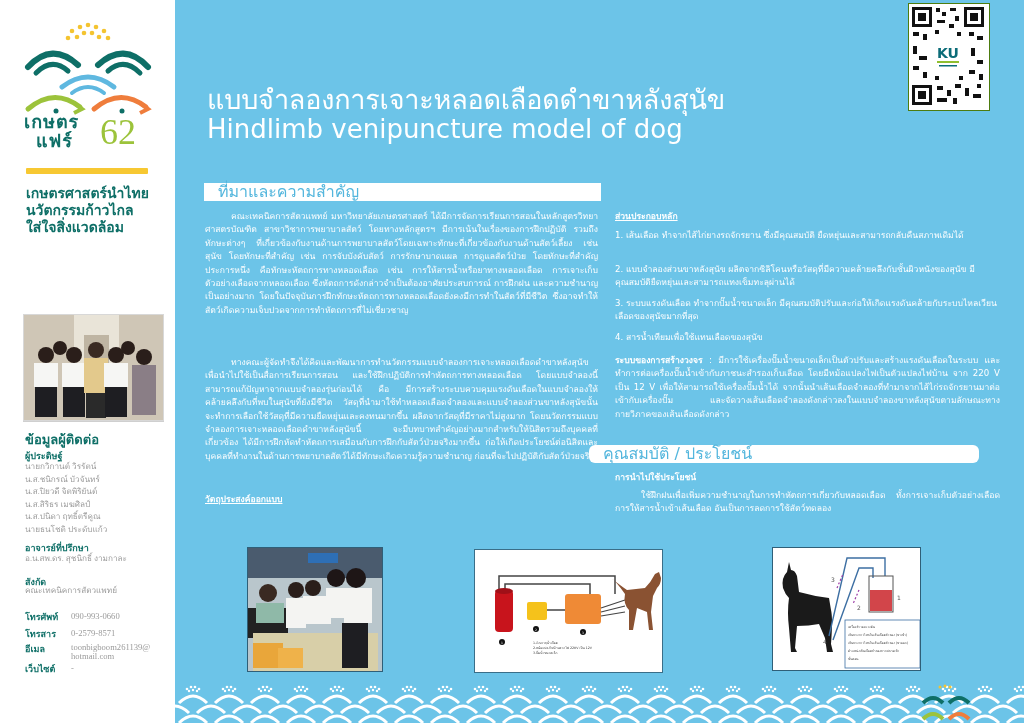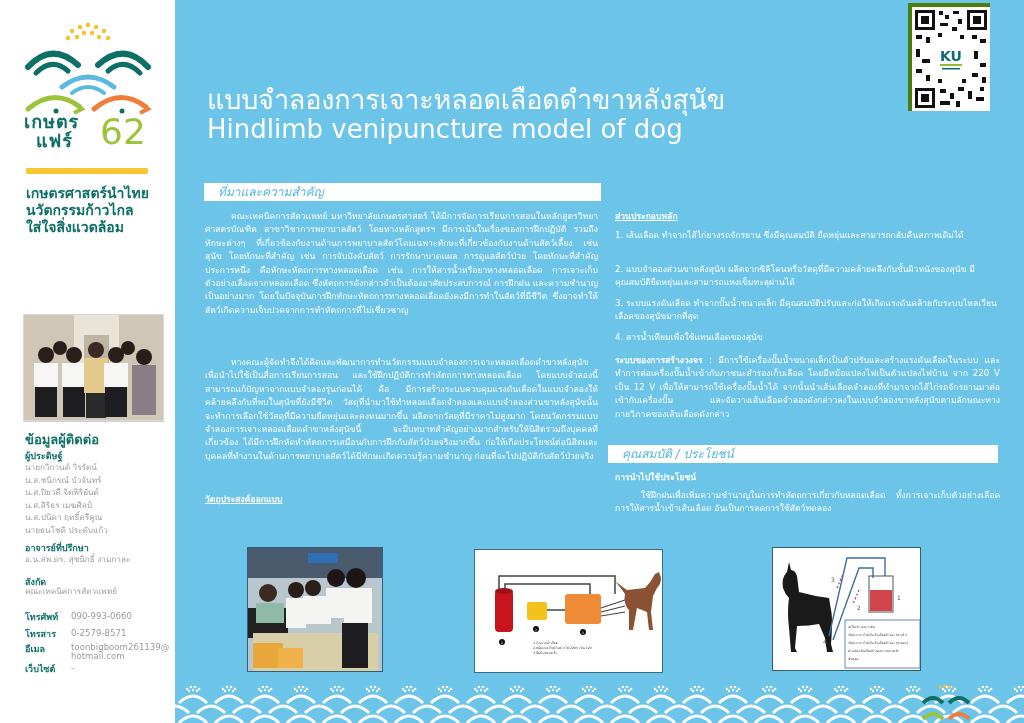--- a/index.html
+++ b/index.html
@@ -1,39 +1,39 @@
 <!DOCTYPE html>
 <html><head>
 <meta charset="utf-8">
 <style>
   * { box-sizing: border-box; margin: 0; padding: 0; }
   html, body { width: 1024px; height: 723px; overflow: hidden; }
   body { position: relative; font-family: "DejaVu Sans", sans-serif; background: #ffffff; }
 
   
-  #sidebar { position: absolute; left: 0; top: 0; width: 155px; height: 723px; background: #ffffff; }
+  #sidebar { position: absolute; left: 0; top: 0; width: 155px; height: 723px; background: #ffffff; font-family: Liberation Serif, serif; }
   #logo { position: absolute; left: 22px; top: 15px; width: 132px; height: 140px; }
   #logo-bar { position: absolute; left: 26px; top: 168px; width: 122px; height: 6px; background: #f7c832; border-radius: 1px; }
   #slogan { position: absolute; left: 26px; top: 185px; width: 145px; color: #0e6f67; font-weight: bold; font-size: 14px; line-height: 17px; }
   #team-photo { position: absolute; left: 23px; top: 314px; width: 141px; height: 107px; border: 1px solid #d8d8d8; background: #d6d0c6; overflow: hidden; }
   #sb-sep { position: absolute; left: 23px; top: 421px; width: 141px; height: 1px; background: #cfcfcf; }
   #contact-heading { position: absolute; left: 25px; top: 429px; color: #0e6f67; font-weight: bold; font-size: 13px; }
   .sb-label { position: absolute; left: 25px; color: #0e6f67; font-weight: bold; font-size: 9px; }
   .sb-text { position: absolute; left: 25px; color: #9a9a9a; font-size: 8.2px; line-height: 12.6px; }
   .sb-key { position: absolute; left: 25px; color: #0e6f67; font-weight: bold; font-size: 9px; }
   .sb-val { position: absolute; left: 71px; color: #9a9a9a; font-size: 8.6px; line-height: 9px; }
 
   
   #main { position: absolute; left: 175px; top: 0; width: 849px; height: 723px; background: #6cc4e8; overflow: hidden; }
   #title-th { position: absolute; left: 32px; top: 78px; color: #ffffff; font-size: 27px; letter-spacing: -0.2px; text-align: center; }
   #title-en { position: absolute; left: 32px; top: 114px; color: #ffffff; font-size: 26px; }
-  #qr { position: absolute; left: 733px; top: 3px; width: 82px; height: 108px; background: #ffffff; border: 4px solid #4d7c0f; }
+  #qr { position: absolute; left: 733px; top: 3px; width: 82px; height: 108px; background: #ffffff; border: 1px solid #4d7c0f; }
   #qr svg { display: block; }
 
-  .sec-header { position: absolute; background: #ffffff; height: 18px; color: #53b6dd; font-size: 12px; line-height: 18px; padding-left: 14px; font-style: italic; }
+  .sec-header { position: absolute; background: #ffffff; height: 18px; color: #53b6dd; font-size: 16px; line-height: 18px; padding-left: 14px; }
   .body-text { position: absolute; color: #ffffff; font-size: 8.6px; line-height: 13.4px; text-align: justify; }
   .body-text.indent { text-indent: 26px; }
   .sub-head { position: absolute; color: #ffffff; font-size: 8.6px; font-weight: bold; }
   .sub-head.u { text-decoration: underline; }
   .list-item { position: absolute; color: #ffffff; font-size: 8.6px; line-height: 13.4px; }
   .strong-inline { font-weight: bold; }
 
   .img-box { position: absolute; background: #ffffff; border: 1px solid #3a6e88; overflow: hidden; }
 
   #footer-pattern { position: absolute; left: 0; top: 683px; width: 849px; height: 40px; }
@@ -204,21 +204,21 @@
   <div class="body-text indent" style="left:30px;top:356px;width:393px;">ทางคณะผู้จัดทำจึงได้คิดและพัฒนาการทำนวัตกรรมแบบจำลองการเจาะหลอดเลือดดำขาหลังสุนัข เพื่อนำไปใช้เป็นสื่อการเรียนการสอน และใช้ฝึกปฏิบัติการทำหัตถการทางหลอดเลือด โดยแบบจำลองนี้สามารถแก้ปัญหาจากแบบจำลองรุ่นก่อนได้ คือ มีการสร้างระบบควบคุมแรงดันเลือดในแบบจำลองให้คล้ายคลึงกับที่พบในสุนัขที่ยังมีชีวิต วัสดุที่นำมาใช้ทำหลอดเลือดจำลองและแบบจำลองส่วนขาหลังสุนัขนั้น จะทำการเลือกใช้วัสดุที่มีความยืดหยุ่นและคงทนมากขึ้น ผลิตจากวัสดุที่มีราคาไม่สูงมาก โดยนวัตกรรมแบบจำลองการเจาะหลอดเลือดดำขาหลังสุนัขนี้ จะมีบทบาทสำคัญอย่างมากสำหรับให้นิสิตรวมถึงบุคคลที่เกี่ยวข้อง ได้มีการฝึกหัดทำหัตถการเสมือนกับการฝึกกับสัตว์ป่วยจริงมากขึ้น ก่อให้เกิดประโยชน์ต่อนิสิตและบุคคลที่ทำงานในด้านการพยาบาลสัตว์ได้มีทักษะเกิดความรู้ความชำนาญ ก่อนที่จะไปปฏิบัติกับสัตว์ป่วยจริง</div>
   <div class="sub-head u" style="left:30px;top:492px;">วัตถุประสงค์ออกแบบ</div>
 
   <div class="sub-head u" style="left:440px;top:209px;">ส่วนประกอบหลัก</div>
   <div class="list-item" style="left:440px;top:229px;width:385px;">1.  เส้นเลือด ทำจากไส้ไก่ยางรถจักรยาน ซึ่งมีคุณสมบัติ ยืดหยุ่นและสามารถกลับคืนสภาพเดิมได้</div>
   <div class="list-item" style="left:440px;top:263px;width:385px;">2.  แบบจำลองส่วนขาหลังสุนัข ผลิตจากซิลิโคนหรือวัสดุที่มีความคล้ายคลึงกับชั้นผิวหนังของสุนัข มีคุณสมบัติยืดหยุ่นและสามารถแทงเข็มทะลุผ่านได้</div>
   <div class="list-item" style="left:440px;top:297px;width:385px;">3.  ระบบแรงดันเลือด ทำจากปั๊มน้ำขนาดเล็ก มีคุณสมบัติปรับและก่อให้เกิดแรงดันคล้ายกับระบบไหลเวียนเลือดของสุนัขมากที่สุด</div>
   <div class="list-item" style="left:440px;top:331px;width:385px;">4.  สารน้ำเทียมเพื่อใช้แทนเลือดของสุนัข</div>
   <div class="body-text" style="left:440px;top:354px;width:385px;"><span class="strong-inline">ระบบของการสร้างวงจร</span><span> : มีการใช้เครื่องปั๊มน้ำขนาดเล็กเป็นตัวปรับและสร้างแรงดันเลือดในระบบ และทำการต่อเครื่องปั๊มน้ำเข้ากับภาชนะสำรองเก็บเลือด โดยมีหม้อแปลงไฟเป็นตัวแปลงไฟบ้าน จาก 220 V เป็น 12 V เพื่อให้สามารถใช้เครื่องปั๊มน้ำได้ จากนั้นนำเส้นเลือดจำลองที่ทำมาจากไส้ไก่รถจักรยานมาต่อเข้ากับเครื่องปั๊ม และจัดวางเส้นเลือดจำลองดังกล่าวลงในแบบจำลองขาหลังสุนัขตามลักษณะทางกายวิภาคของเส้นเลือดดังกล่าว</span></div>
 
-  <div class="sec-header" style="left:433px;top:445px;width:390px;">คุณสมบัติ / ประโยชน์</div>
+  <div class="sec-header" style="left:414px;top:445px;width:390px;border-radius:6px;">คุณสมบัติ / ประโยชน์</div>
   <div class="sub-head" style="left:440px;top:470px;">การนำไปใช้ประโยชน์</div>
   <div class="body-text indent" style="left:440px;top:489px;width:385px;">ใช้ฝึกฝนเพื่อเพิ่มความชำนาญในการทำหัตถการเกี่ยวกับหลอดเลือด ทั้งการเจาะเก็บตัวอย่างเลือด การให้สารน้ำเข้าเส้นเลือด อันเป็นการลดการใช้สัตว์ทดลอง</div>
 
   <div class="img-box" style="left:72px;top:547px;width:136px;height:125px;border-color:#2f5f78;">
     <svg width="136" height="125" viewBox="0 0 136 125">
       <rect width="136" height="125" fill="#b9c6cc"></rect>
       <rect width="136" height="30" fill="#4a5b6e"></rect>
       <rect x="60" y="5" width="30" height="10" fill="#2e6fb5"></rect>
       <rect x="0" y="60" width="40" height="30" fill="#222"></rect>
       <rect x="5" y="85" width="125" height="40" fill="#d8cfa8"></rect>

